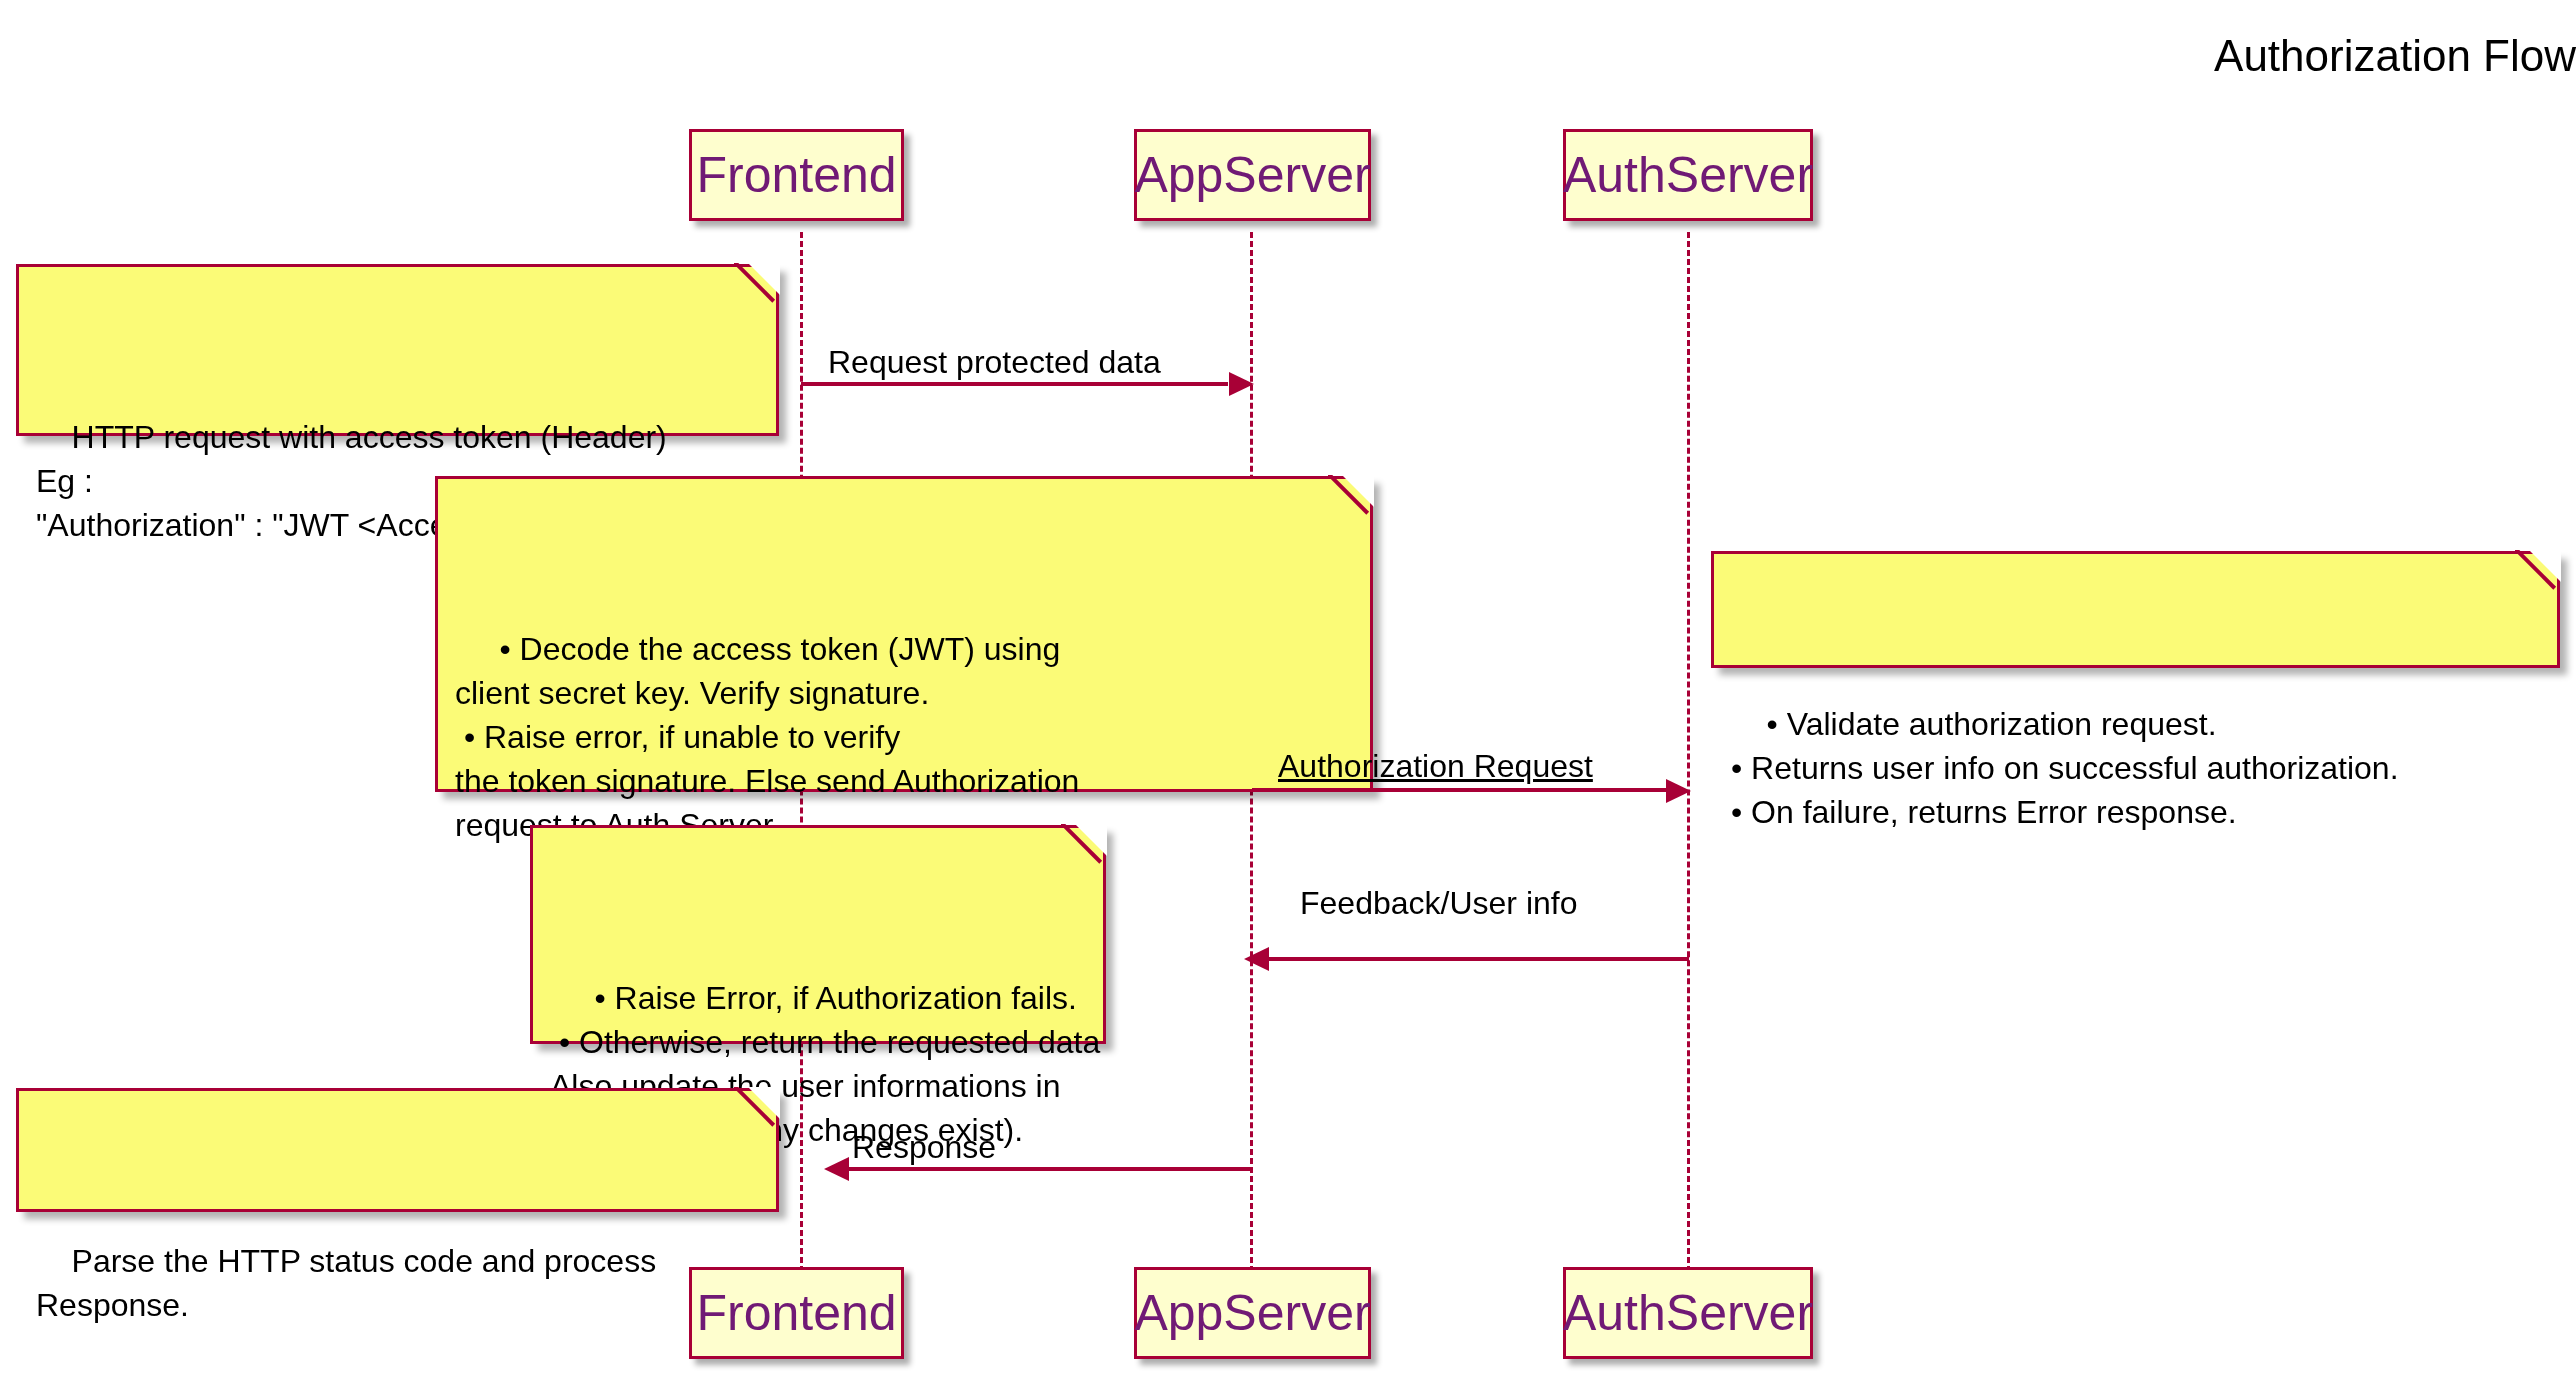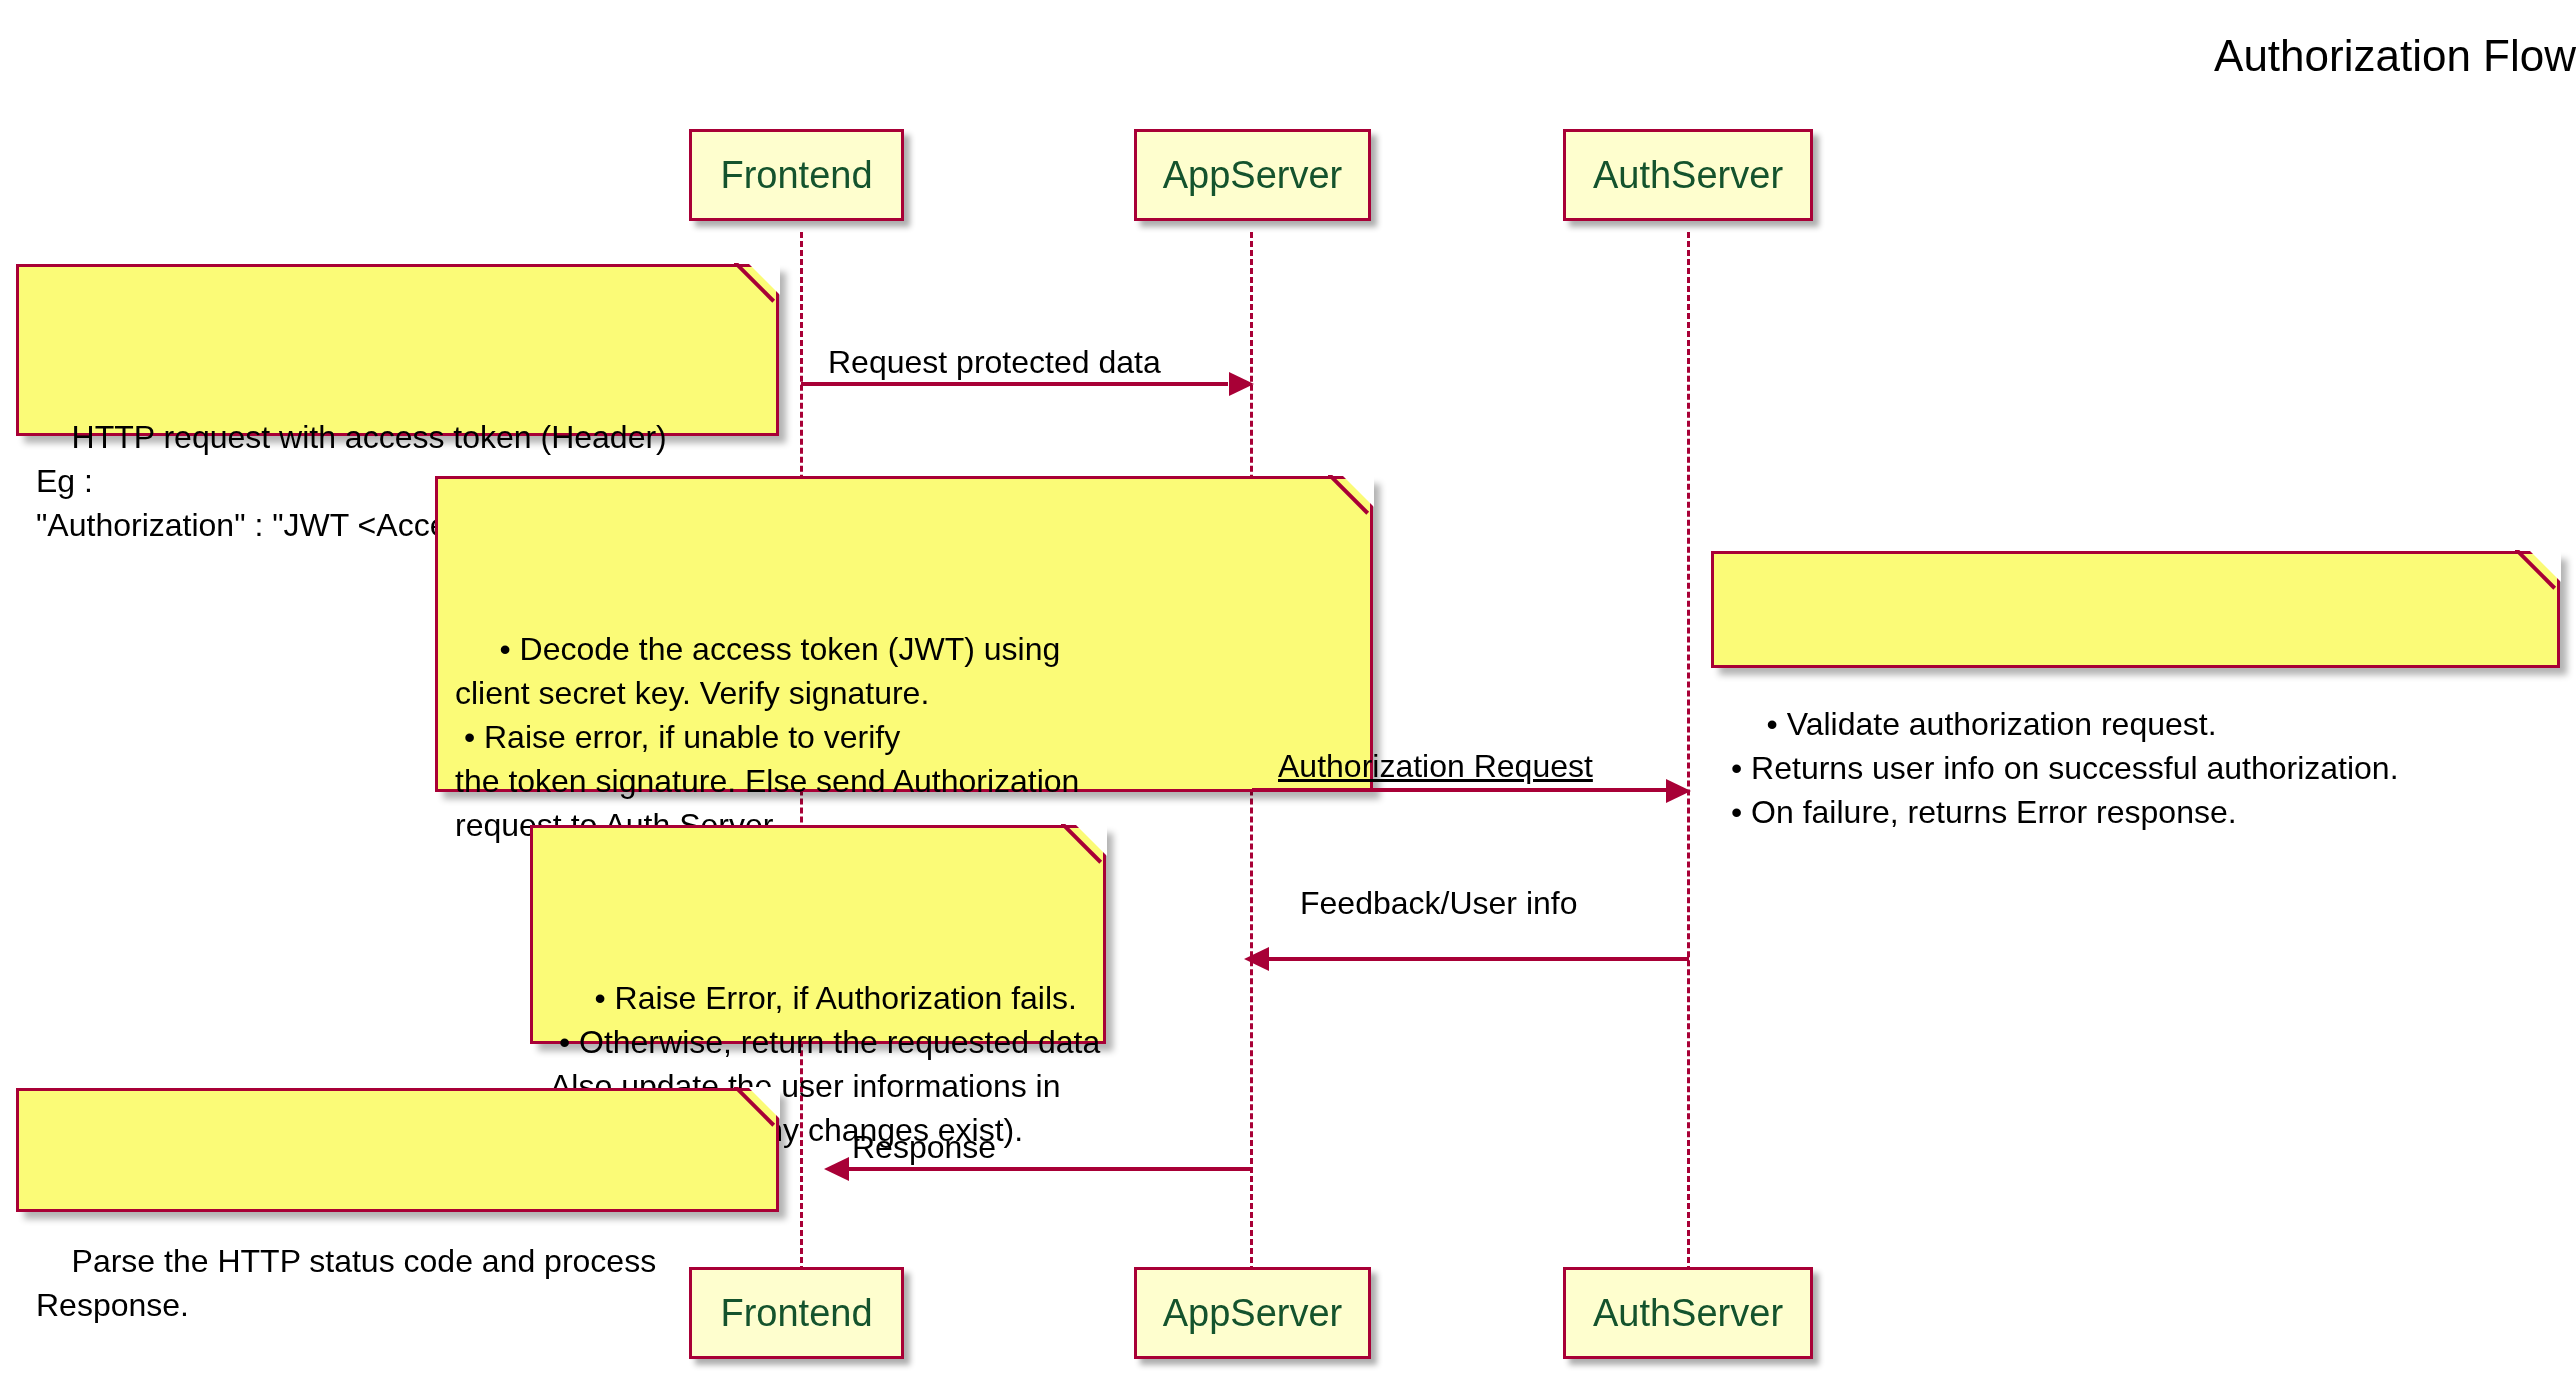--- a/index.html
+++ b/index.html
@@ -37,22 +37,22 @@
     top: 232px;
     height: 1040px;
   }
 
   
   .participant {
     position: absolute;
     background: #FEFECE;
     border: 3.8px solid #A80036;
     box-sizing: border-box;
-    color: #14532d;
-    font-size: 38px;
+    color: #701a75;
+    font-size: 50px;
     display: flex;
     align-items: center;
     justify-content: center;
     box-shadow: 5.7px 5.7px 5.7px rgba(0,0,0,0.32);
     white-space: nowrap;
   }
 
   
   .note {
     position: absolute;

